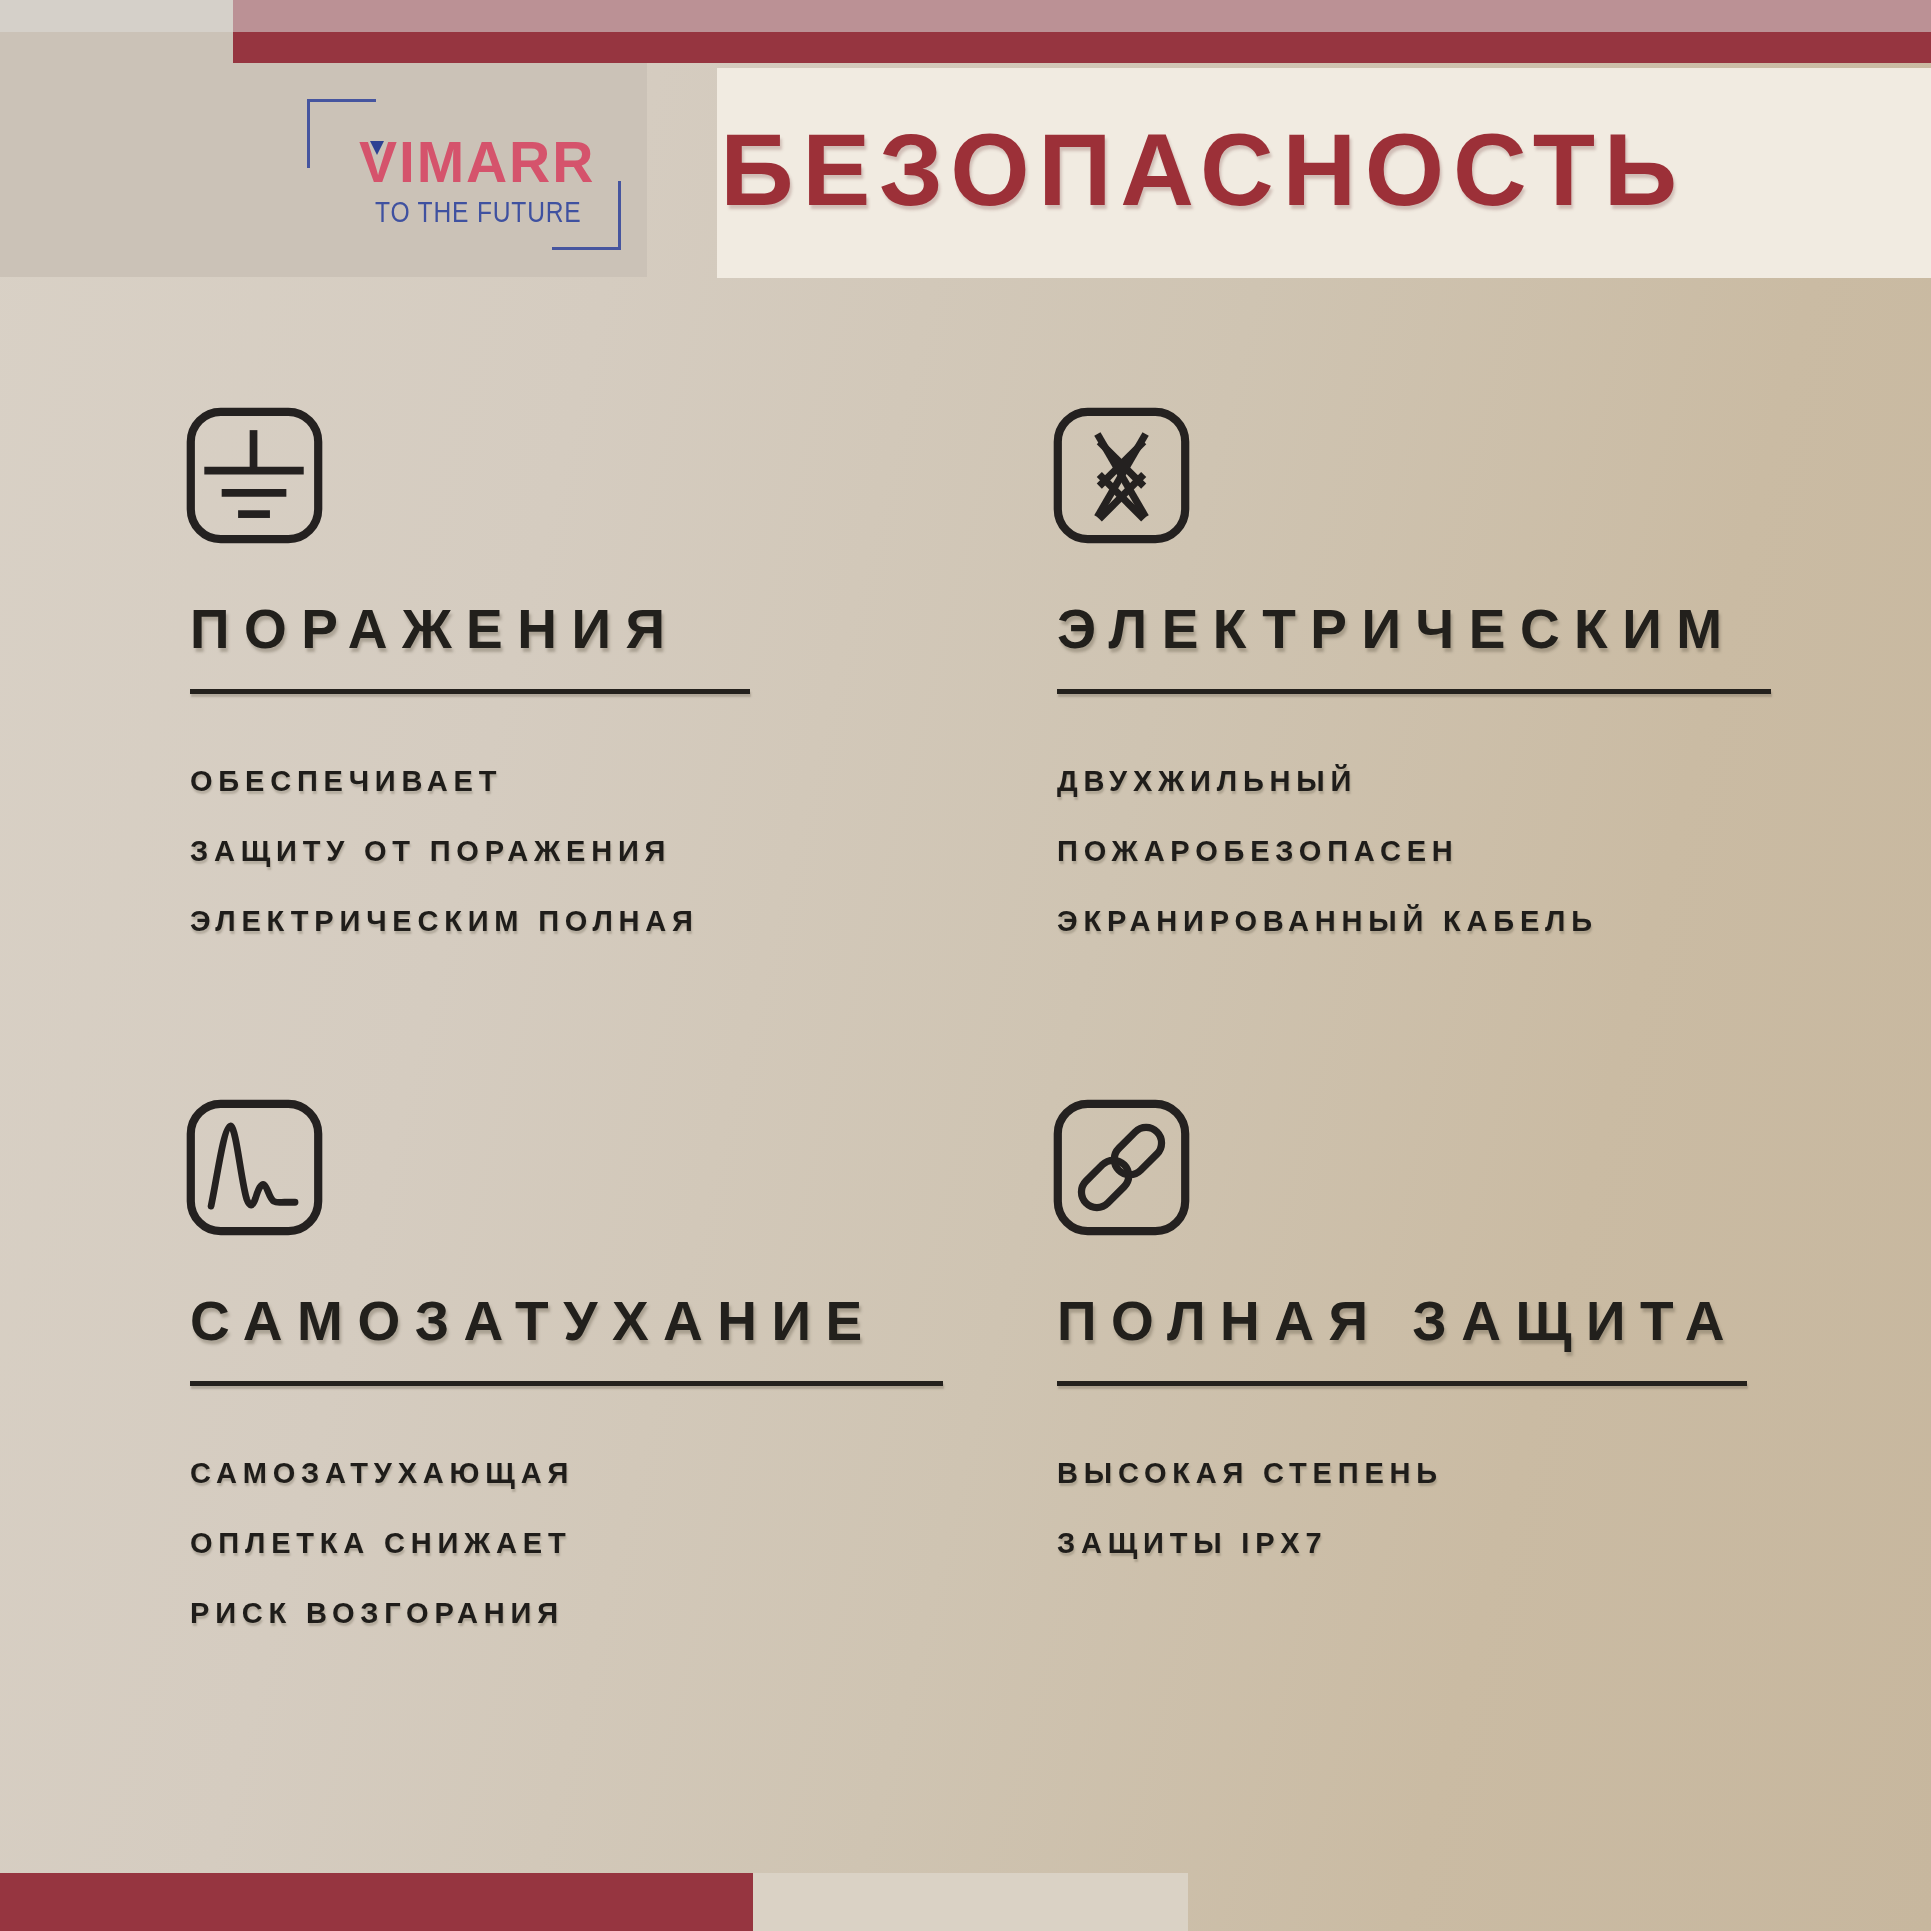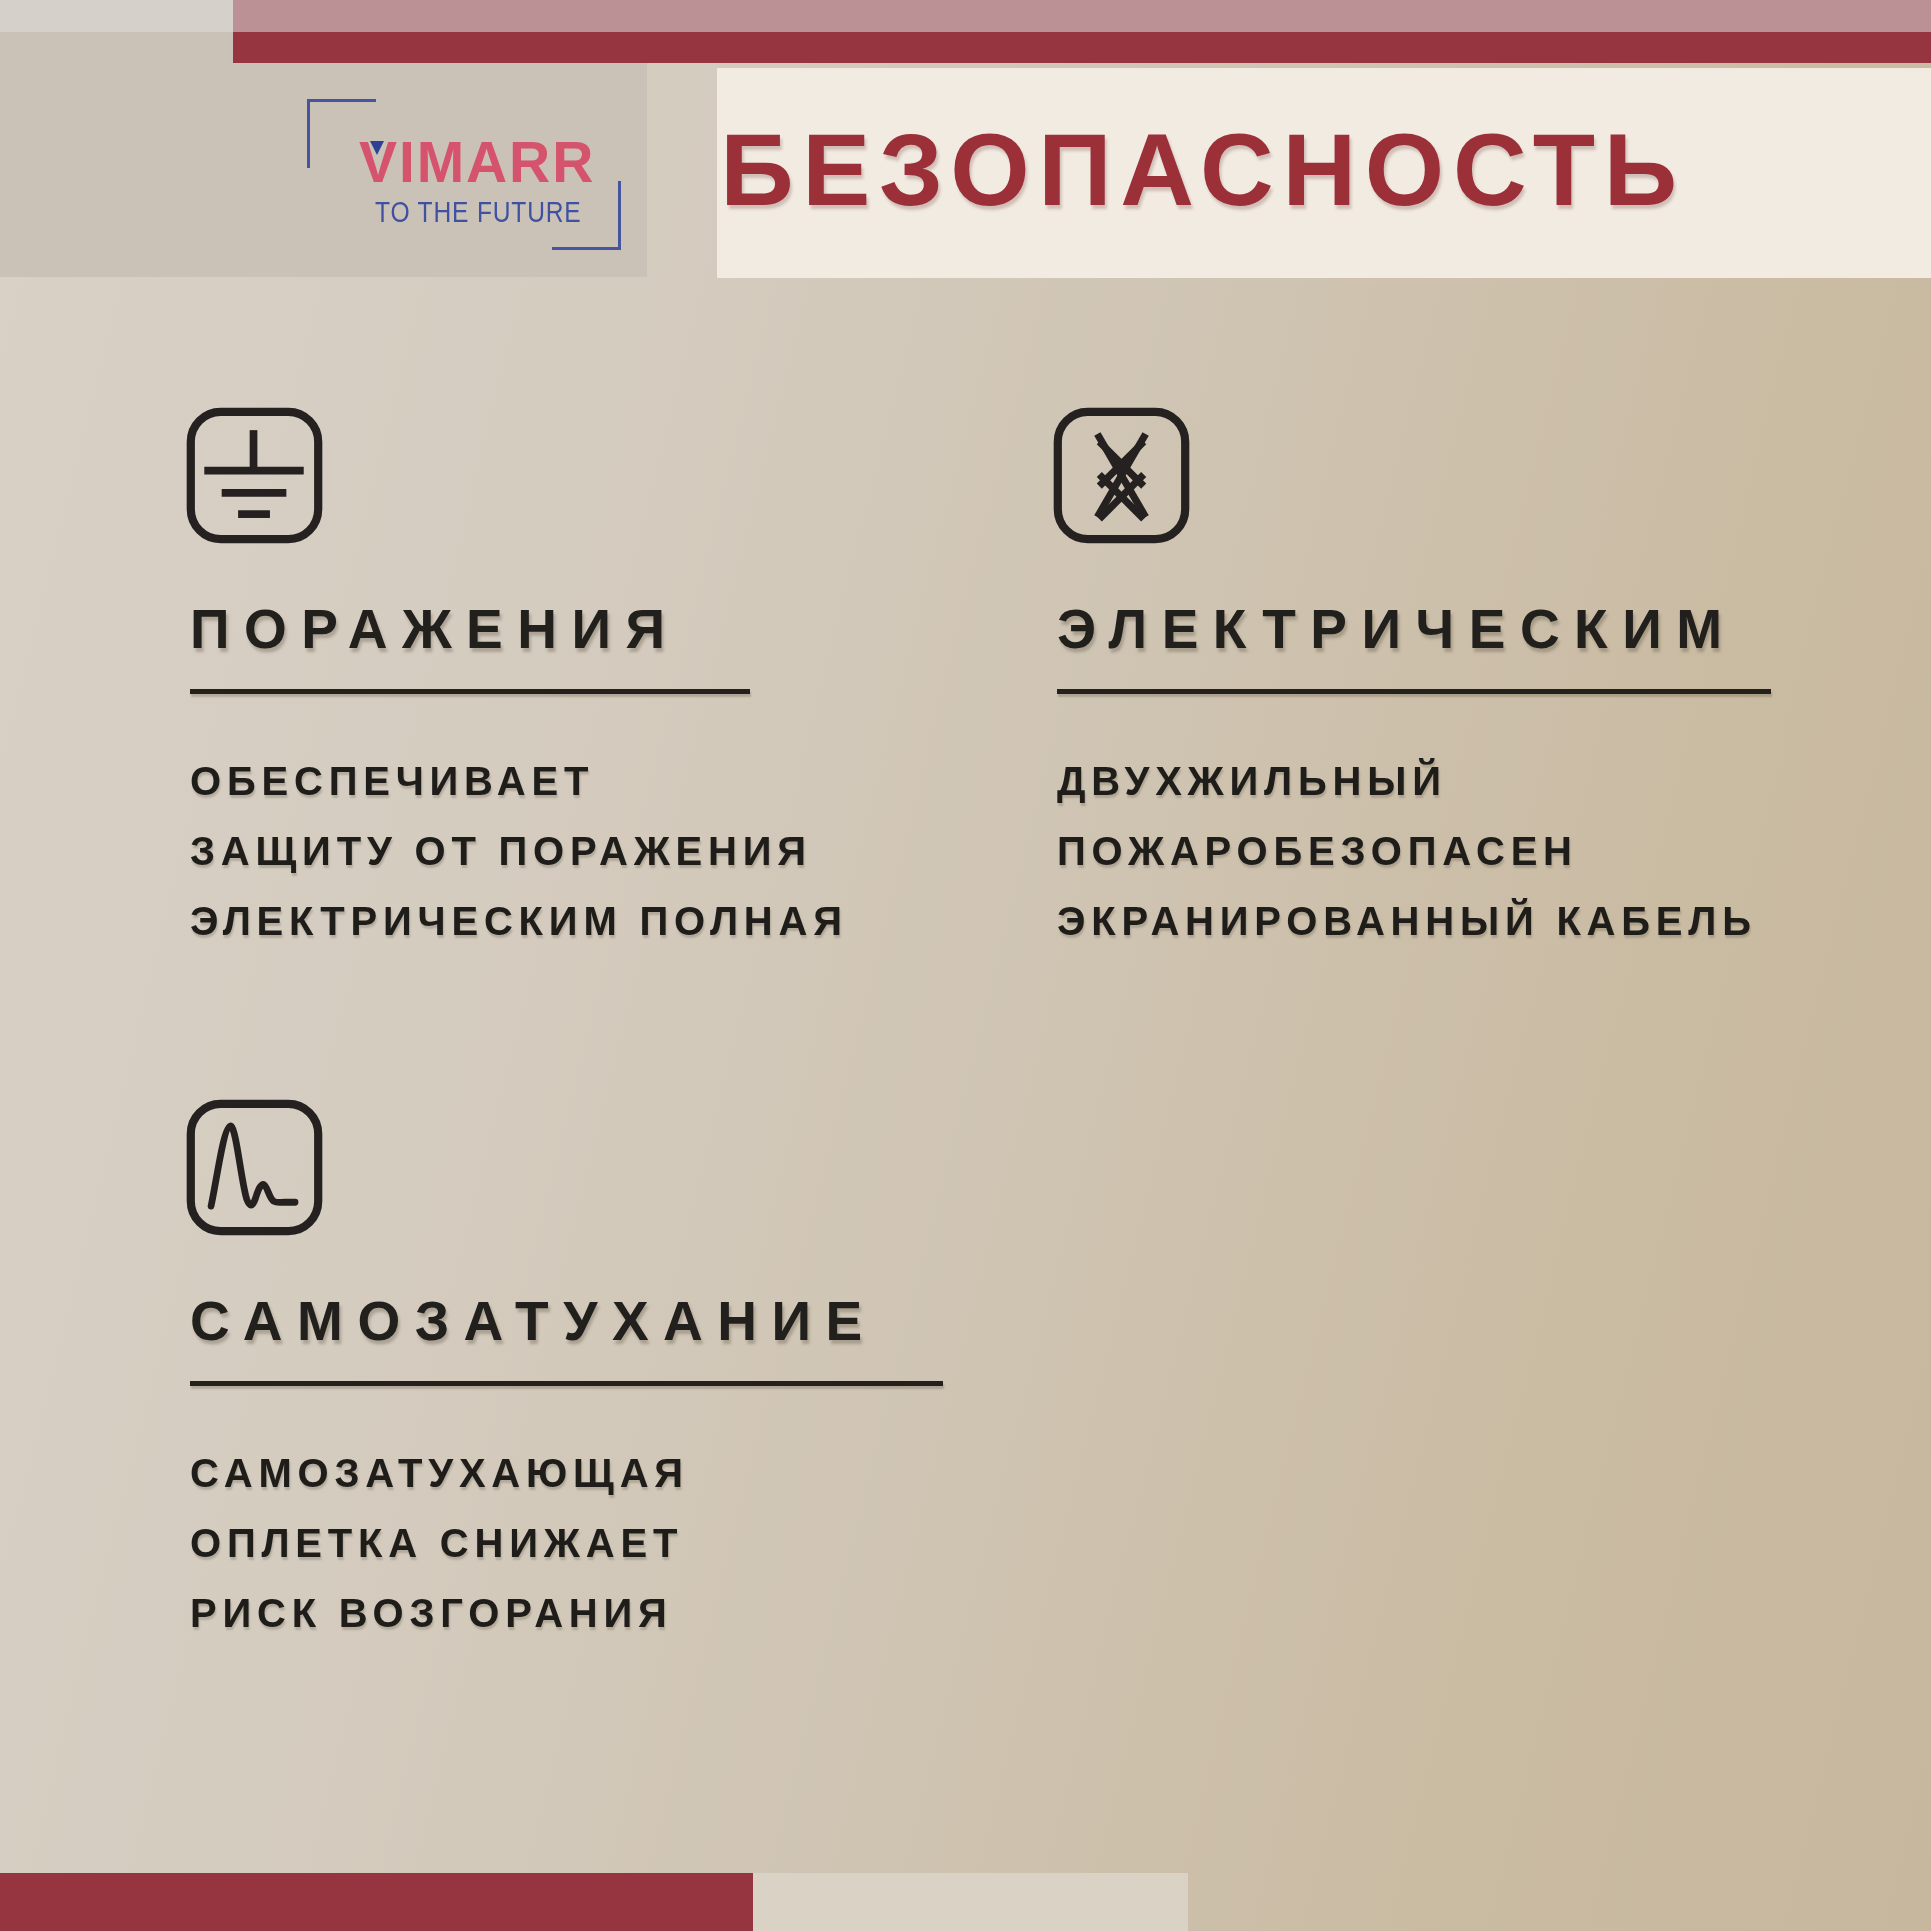--- a/index.html
+++ b/index.html
@@ -32,21 +32,21 @@
   
   .cell{position:absolute;width:869px;height:676px;}
   .cell .icon{position:absolute;left:-4.8px;top:0;width:139px;height:139px;}
   .cell .hd{
     position:absolute;left:0;top:191px;font-size:55px;font-weight:700;
     letter-spacing:14.5px;color:#22201c;white-space:nowrap;
     text-shadow:1.9px 3.9px 2.9px rgba(95,85,70,.35);
   }
   .cell .rule{position:absolute;left:0;top:283px;height:4.8px;background:#24211d;box-shadow:1px 2.9px 1.9px rgba(95,85,70,.3);}
   .cell .desc{
-    position:absolute;left:0;top:340px;font-size:40px;font-weight:700;
+    position:absolute;left:0;top:340px;font-size:29px;font-weight:700;
     letter-spacing:5.8px;line-height:70px;color:#1f1d1a;white-space:nowrap;
     text-shadow:1px 2.9px 1.9px rgba(95,85,70,.28);
   }
   .cell-1{left:190px;top:406px;}
   .cell-2{left:1057px;top:406px;}
   .cell-3{left:190px;top:1098px;}
   .cell-4{left:1057px;top:1098px;}
   .cell-1 .rule{width:560px;}
   .cell-2 .rule{width:714px;}
   .cell-3 .rule{width:753px;}
@@ -117,18 +117,33 @@
     </svg>
     <div class="hd">САМОЗАТУХАНИЕ</div>
     <div class="rule"></div>
     <div class="desc">
       <div>САМОЗАТУХАЮЩАЯ</div>
       <div>ОПЛЕТКА СНИЖАЕТ</div>
       <div>РИСК ВОЗГОРАНИЯ</div>
     </div>
   </div>
 
+  <div class="cell cell-4">
+    <svg class="icon" viewBox="0 0 144 144">
+      <rect class="ink" x="6" y="6" width="132" height="132" rx="31" stroke-width="8.5"></rect>
+      <g stroke-width="7.5">
+        <rect class="ink" x="-28" y="-16" width="56" height="32" rx="16" transform="translate(55,89) rotate(-45)"></rect>
+        <rect class="ink" x="-28" y="-16" width="56" height="32" rx="16" transform="translate(89,55) rotate(-45)"></rect>
+      </g>
+    </svg>
+    <div class="hd">ПОЛНАЯ ЗАЩИТА</div>
+    <div class="rule"></div>
+    <div class="desc">
+      <div>ВЫСОКАЯ СТЕПЕНЬ</div>
+      <div>ЗАЩИТЫ IPX7</div>
+    </div>
+  </div>
 
   <div class="abs strip-cream"></div>
   <div class="abs bar-red-bottom"></div>
 
 </div>
 
 
 </body></html>

